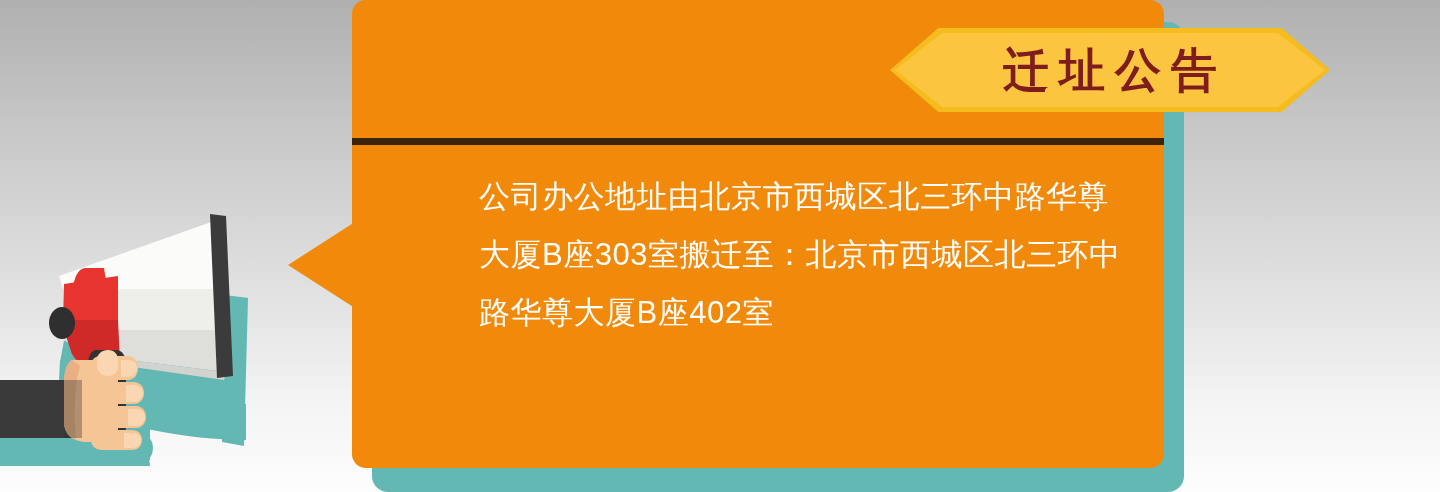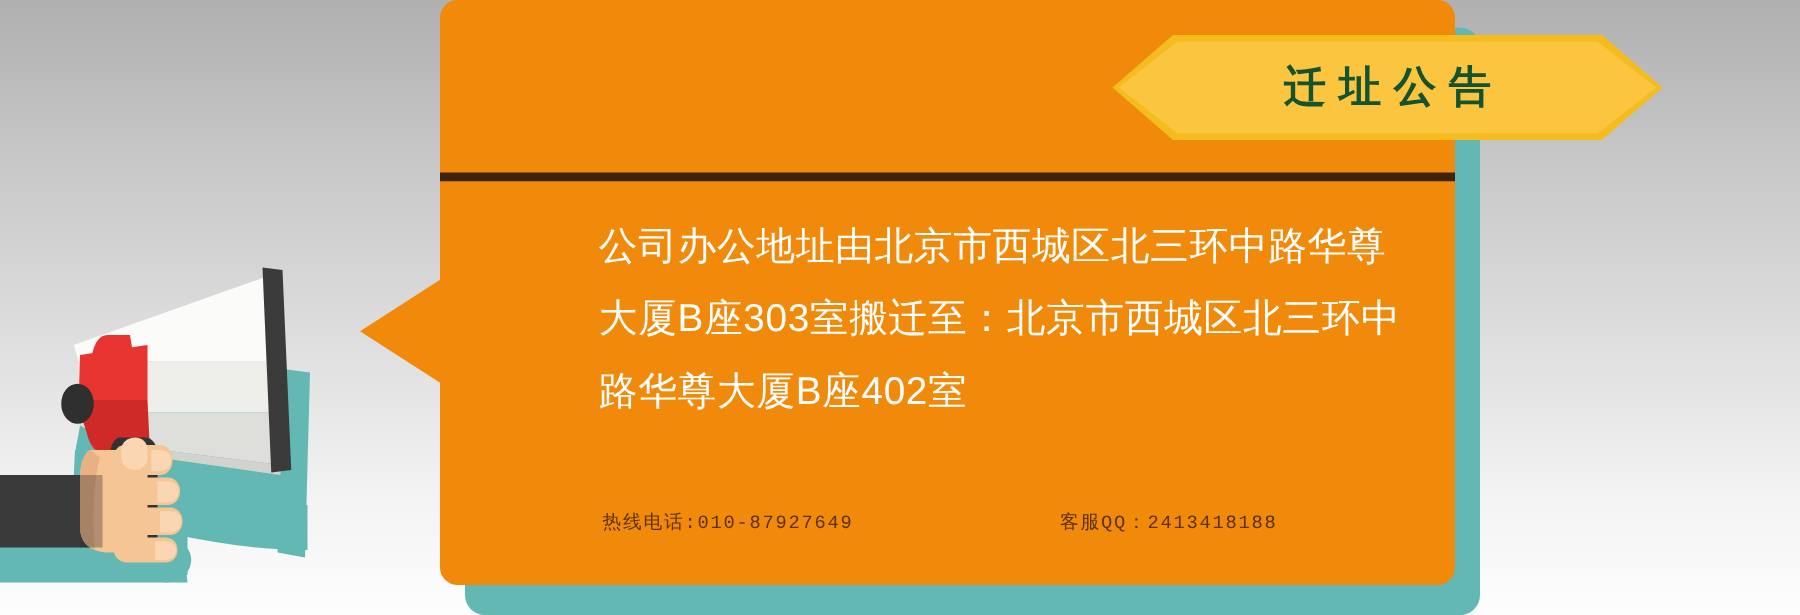--- a/index.html
+++ b/index.html
@@ -89,23 +89,23 @@
     background: #fbc540;
     -webkit-clip-path: polygon(11% 0%, 89% 0%, 100% 50%, 89% 100%, 11% 100%, 0% 50%);
     clip-path: polygon(11% 0%, 89% 0%, 100% 50%, 89% 100%, 11% 100%, 0% 50%);
   }
   .banner-title {
     position: absolute;
     inset: 0;
     display: flex;
     align-items: center;
     justify-content: center;
-    font-size: 34px;
+    font-size: 46px;
     font-weight: bold;
-    color: #14532d;
+    color: #7f1d1d;
     letter-spacing: 10px;
     text-indent: 10px;
     line-height: 1;
   }
 
   
   .divider {
     position: absolute;
     left: 352px;
     top: 138px;
@@ -226,17 +226,15 @@
       <div class="banner-title">迁址公告</div>
     </div>
 
   </div>
 
   <div class="divider"></div>
 
   <div class="body-text">公司办公地址由北京市西城区北三环中路华尊大厦B座303室搬迁至：北京市西城区北三环中路华尊大厦B座402室</div>
 
   <div class="footer">
-    <div class="footer-item footer-phone">热线电话:010-87927649</div>
-    <div class="footer-item footer-qq">客服QQ：2413418188</div>
   </div>
 
 </div>
 
 </body></html>

